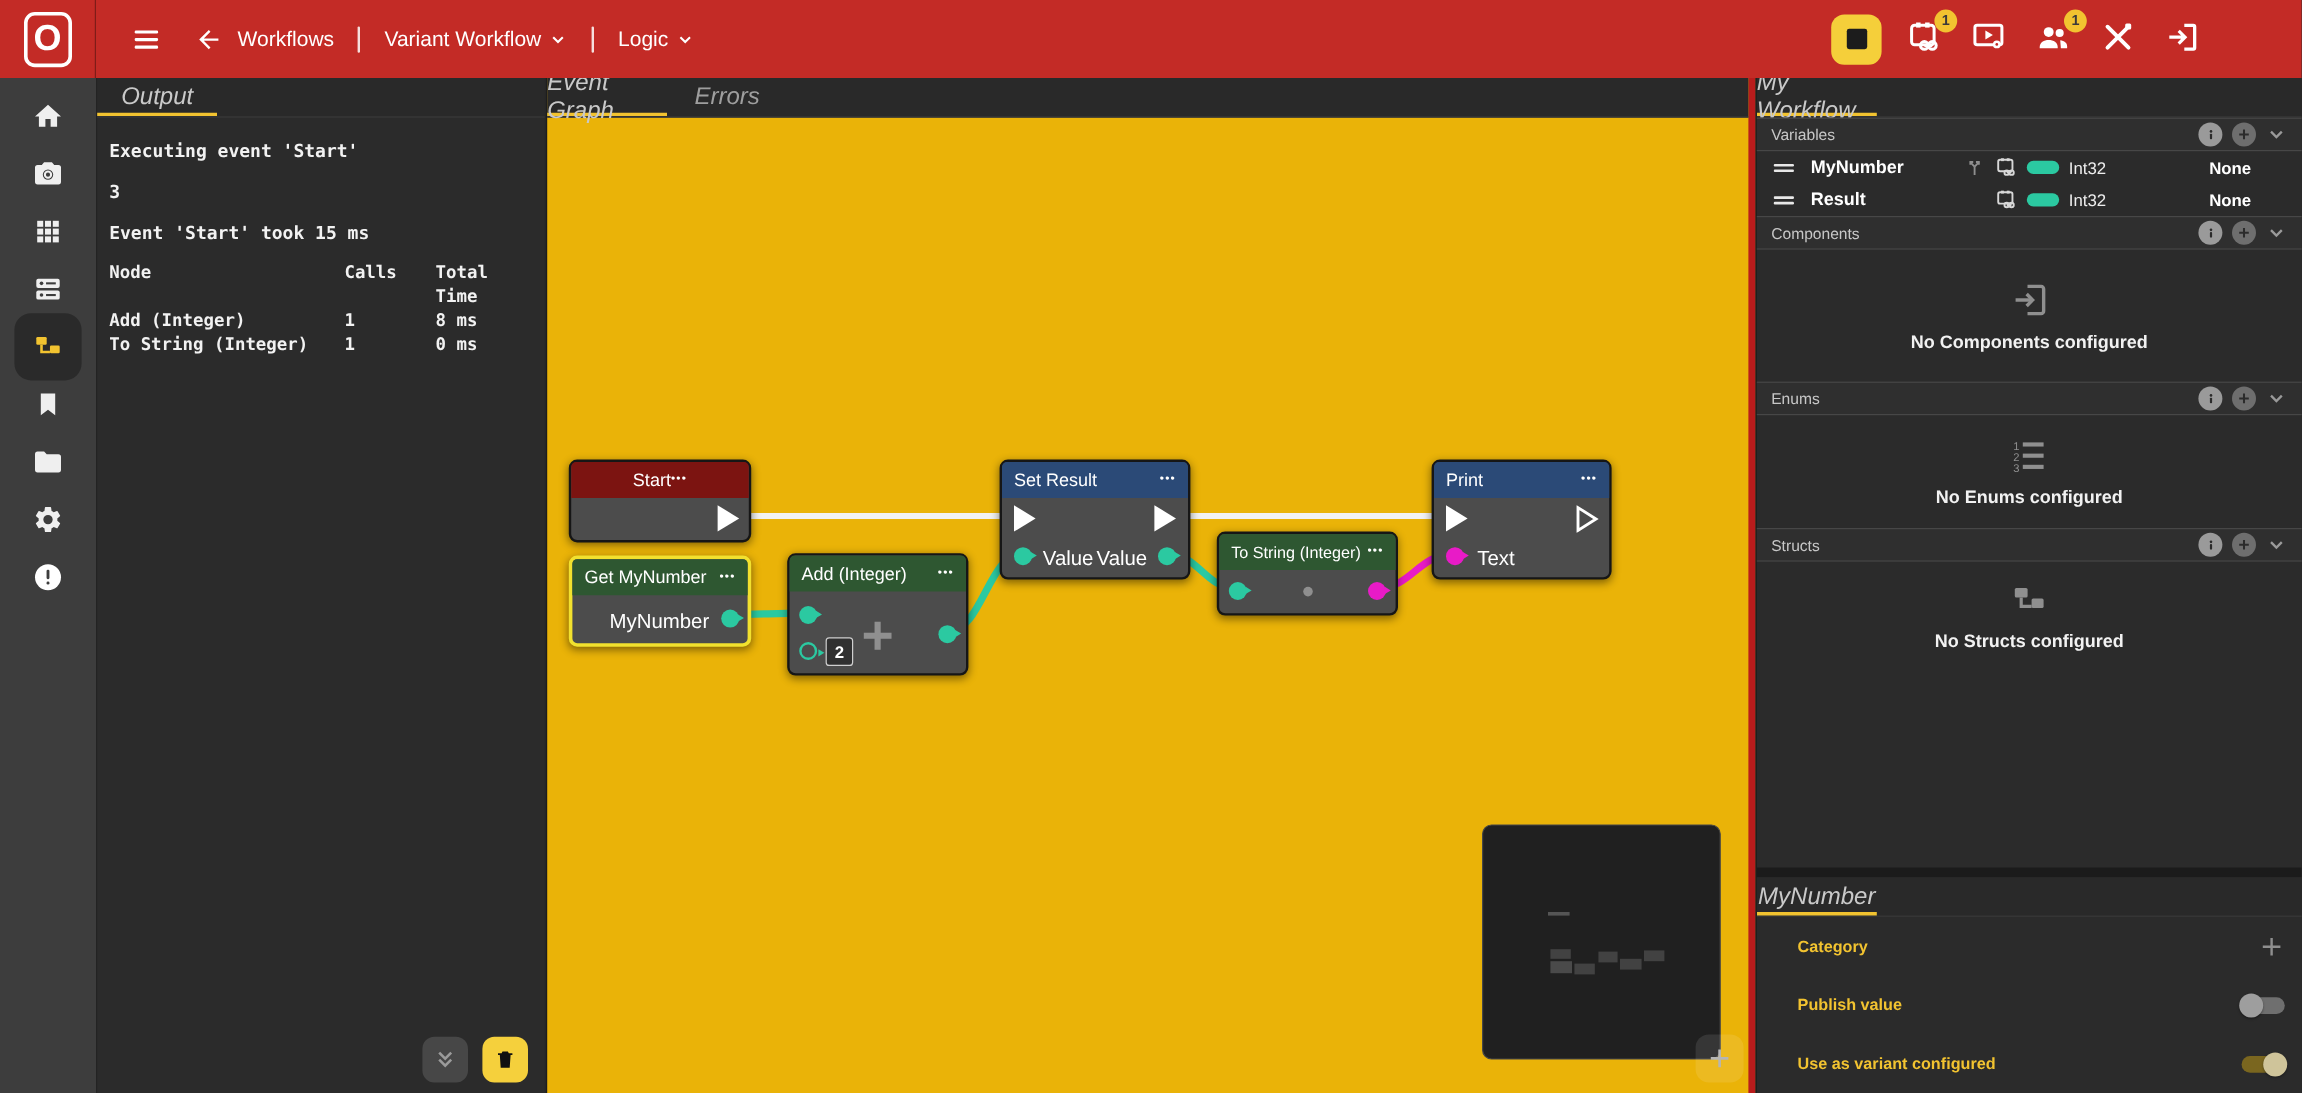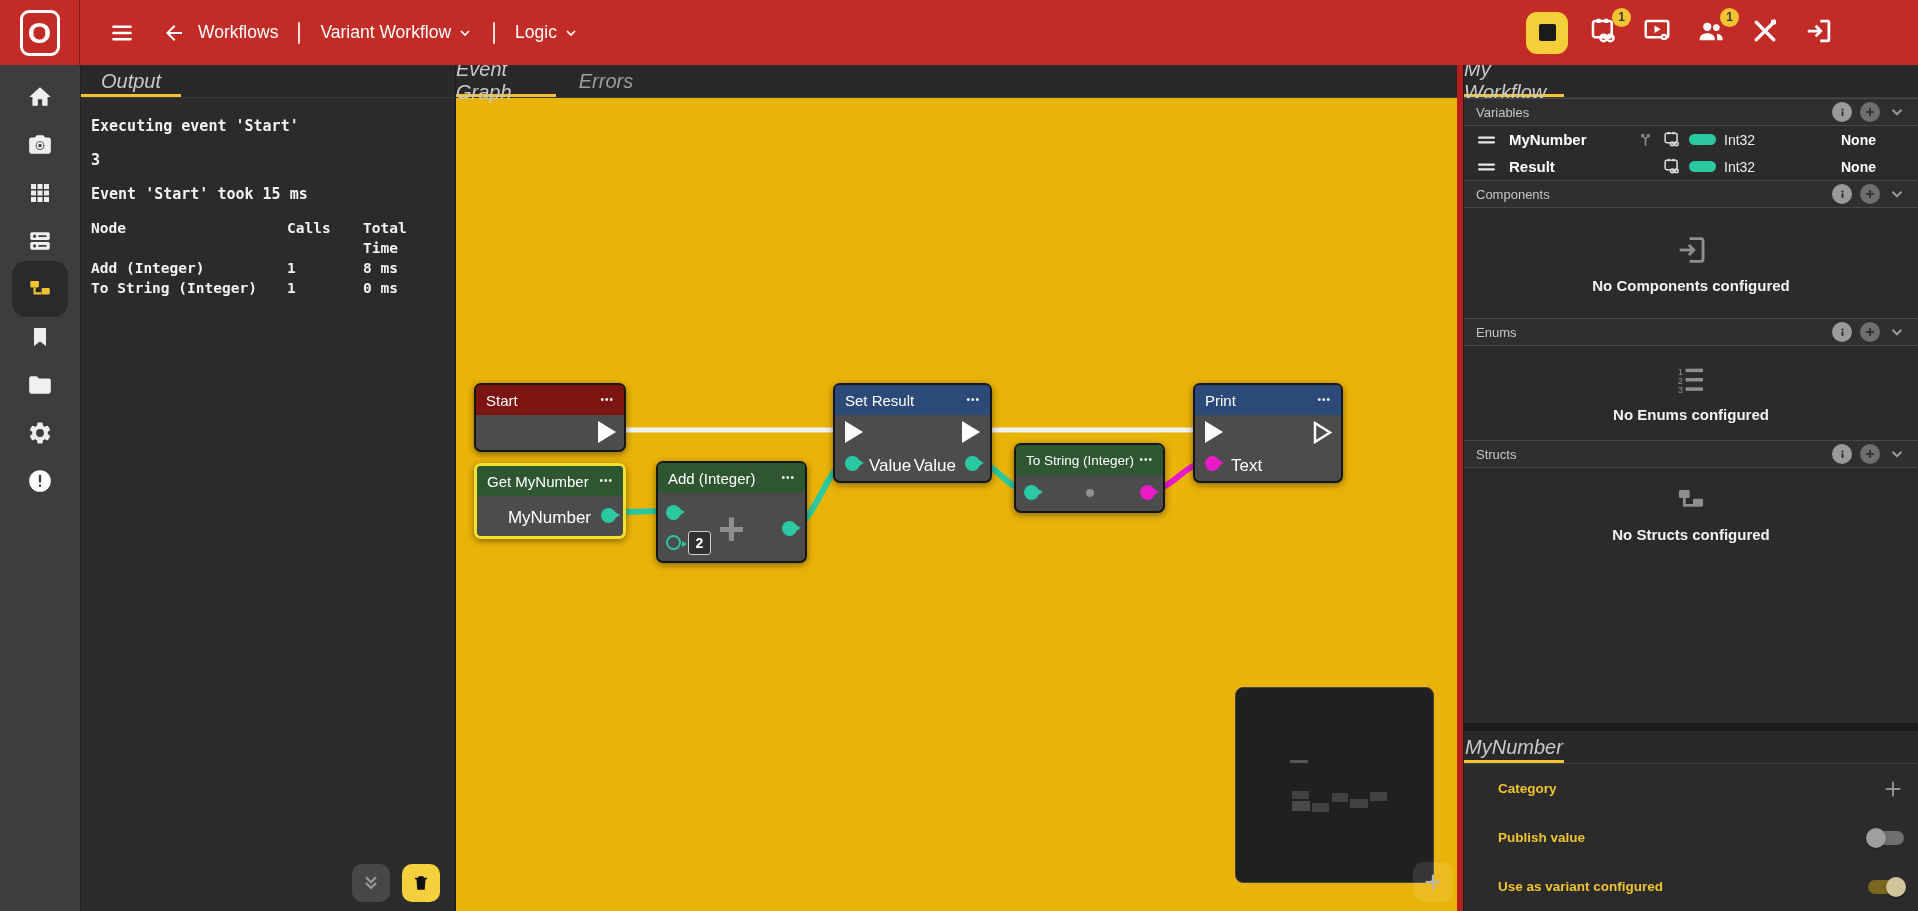--- a/index.html
+++ b/index.html
@@ -50,21 +50,21 @@
   .btn-gray{background:#474747;color:#9b9b9b;}
   .btn-yellow{background:#f5d03c;color:#111;}
 
   
   .canvas{position:absolute;left:455px;top:65px;width:1008px;bottom:0;background:#eab308;border-left:1px solid #1d1d1d;border-right:6px solid #b91c1c;}
   .graph{position:absolute;left:0;top:33px;right:0;bottom:0;}
   .wires{position:absolute;left:0;top:0;z-index:1;}
   .node{position:absolute;background:#4c4c4c;border:2px solid #161616;border-radius:7px;z-index:2;box-shadow:0 2px 7px rgba(0,0,0,.45);}
   .node.selected{border:3px solid #f2e12e;}
   .node-header{height:30px;display:flex;align-items:center;justify-content:space-between;padding:0 10px;border-radius:4px 4px 0 0;}
-  .hdr-event{background:#7c1411;}
+  .hdr-event{background:#7c1411;justify-content:center;}
   .hdr-func{background:#2e5731;}
   .hdr-action{background:#2b4a77;}
   .node-title{font-size:15px;color:#fff;white-space:nowrap;}
   .node-menu{font-size:10px;letter-spacing:1px;color:#fff;cursor:pointer;line-height:1;}
   .exec-pin{position:absolute;width:0;height:0;border-style:solid;border-width:11px 0 11px 18px;border-color:transparent transparent transparent #fff;}
   .port{position:absolute;width:15px;height:15px;border-radius:50%;background:var(--pc);}
   .port::after{content:'';position:absolute;left:14px;top:4px;width:0;height:0;border-top:3.5px solid transparent;border-bottom:3.5px solid transparent;border-left:5px solid var(--pc);}
   .port.hollow{background:transparent;border:2.5px solid var(--pc);}
   .port-int{--pc:#2bc9a1;}
   .port-str{--pc:#e81bc7;}

